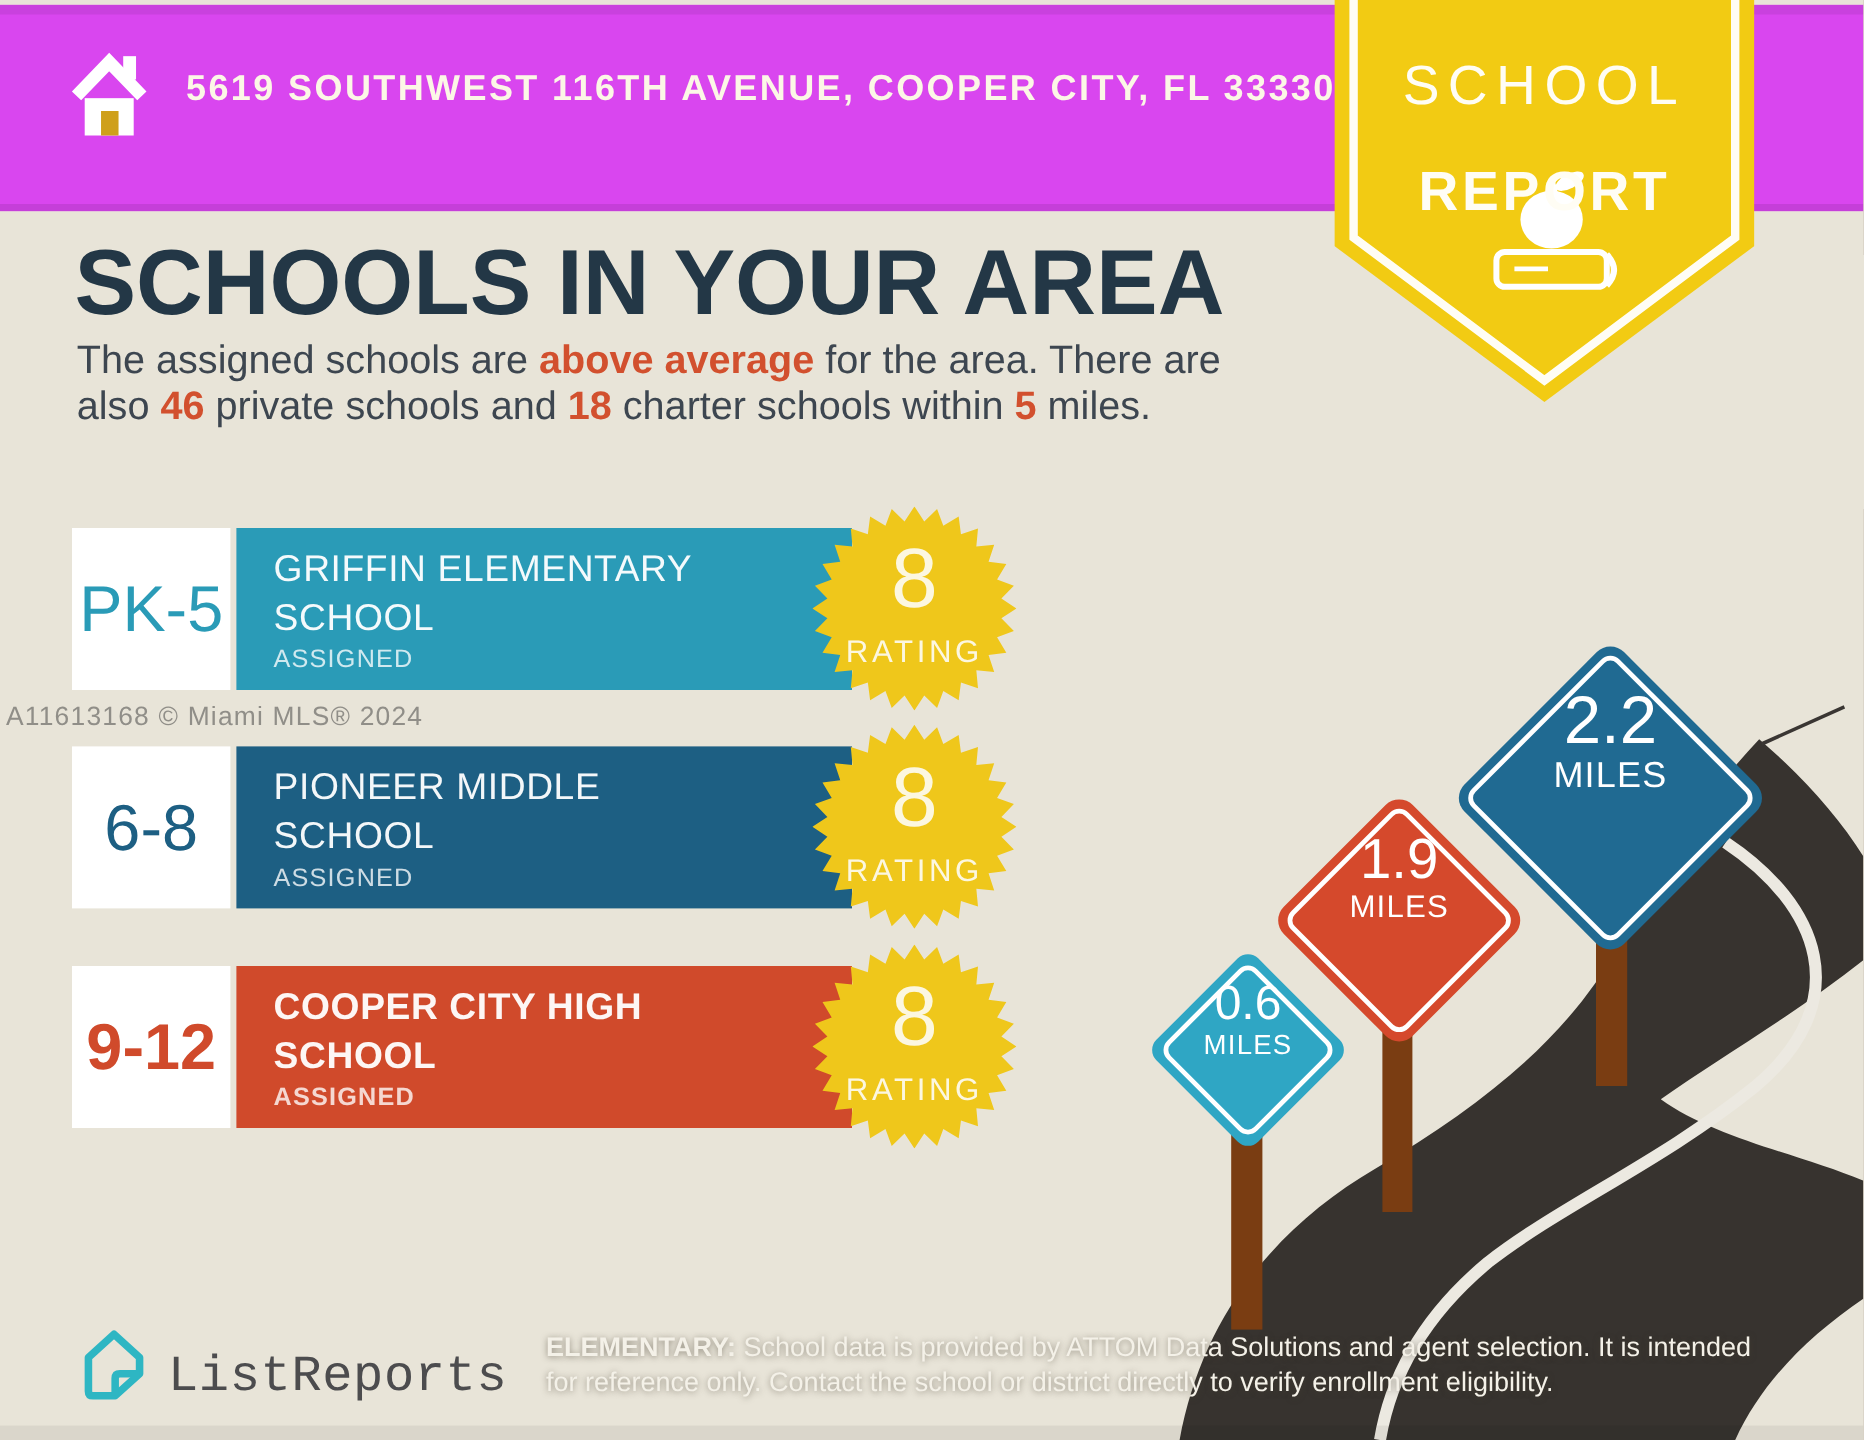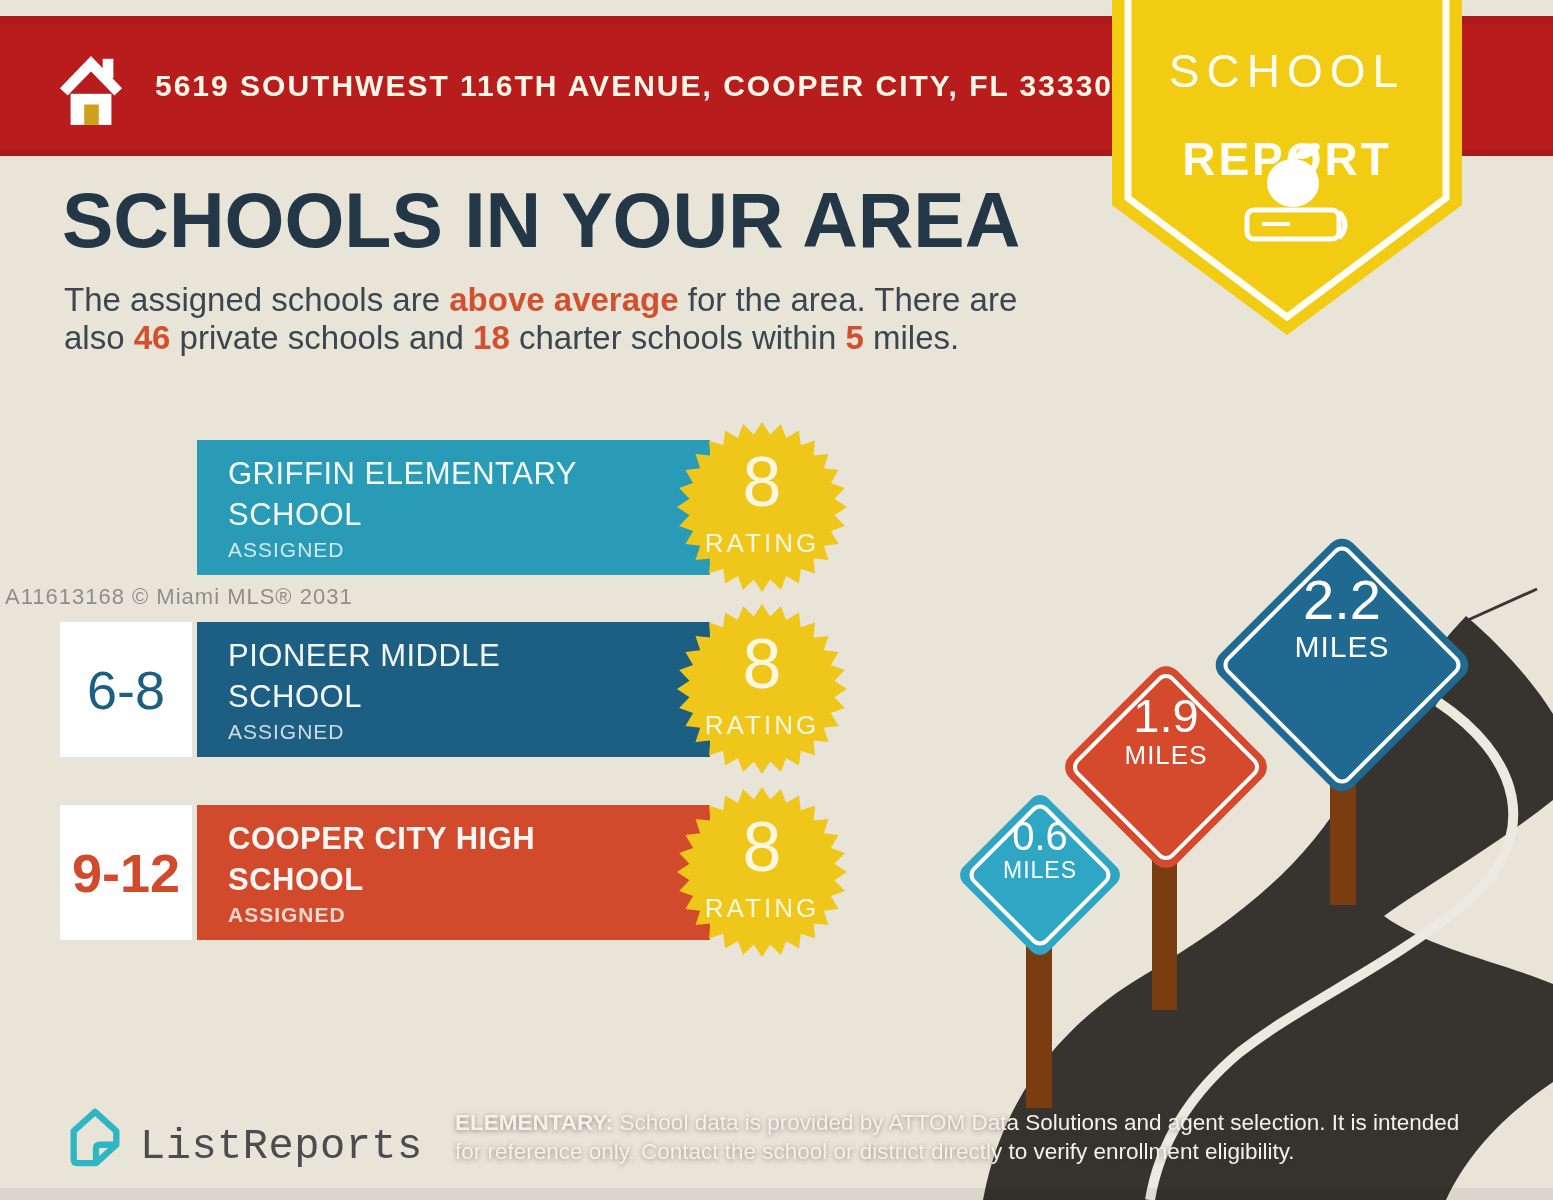--- a/index.html
+++ b/index.html
@@ -3,40 +3,40 @@
 <meta charset="utf-8">
 <style>
   html,body { margin:0; padding:0; background:#cfcabd; }
   .canvas {
     position:relative; width:1553px; height:1200px;
     background:#E8E4D8; overflow:hidden;
     font-family:"Liberation Sans", sans-serif;
   }
   
   .topbar {
-    position:absolute; left:0; top:16px; width:1553px; height:140px;
-    background:#b91c1c;
+    position:absolute; left:0; top:4px; width:1553px; height:172px;
+    background:#d946ef;
     box-shadow: inset 0 8px 0 rgba(0,0,0,0.07), inset 0 -6px 0 rgba(0,0,0,0.09);
   }
   .home-icon { position:absolute; left:56px; top:32px; }
   .address {
     position:absolute; left:155px; top:0; height:140px; display:flex; align-items:center;
     color:#FCF7E6; font-size:30px; font-weight:bold; letter-spacing:2px; white-space:nowrap;
   }
   
   .ribbon { position:absolute; left:1112px; top:0; width:350px; height:340px; }
   .ribbon svg { position:absolute; left:0; top:0; }
   .ribbon-line1, .ribbon-line2 {
     position:absolute; width:100%; text-align:center; color:#FFFDF4; white-space:nowrap;
   }
   .ribbon-line1 { top:44px; font-size:46px; font-weight:normal; letter-spacing:7px; }
   .ribbon-line2 { top:92px; font-size:46px; font-weight:bold; letter-spacing:3px;margin-top:40px; }
   
   .page-title {
-    position:absolute; left:62px; top:176px; margin:0;
+    position:absolute; left:62px; top:192px; margin:0;
     font-size:77px; font-weight:bold; color:#233746; letter-spacing:0px; white-space:nowrap;
   }
   .subtitle {
     position:absolute; left:64px; top:281px;
     font-size:33px; line-height:38px; color:#3D4650;
   }
   .subtitle .hl { color:#D2502E; font-weight:bold; }
   
   .watermark {
     position:absolute; left:5px; top:584px;
@@ -134,21 +134,21 @@
     <div class="ribbon-line1">SCHOOL</div>
     <div class="ribbon-line2">REPORT</div>
   </div>
 
   <h1 class="page-title">SCHOOLS IN YOUR AREA</h1>
   <div class="subtitle">
     <span>The assigned schools are </span><span class="hl">above average</span><span> for the area. There are</span><br>
     <span>also </span><span class="hl">46</span><span> private schools and </span><span class="hl">18</span><span> charter schools within </span><span class="hl">5</span><span> miles.</span>
   </div>
 
-  <div class="watermark">A11613168 © Miami MLS® 2031</div>
+  <div class="watermark">A11613168 © Miami MLS® 2024</div>
 
   <svg class="road-svg" width="1553" height="1200" viewBox="0 0 1553 1200">
     <path d="M1466,616
       C1500,645 1532,680 1553,714 L1553,800
       C1495,846 1432,882 1384,916
       C1428,948 1500,962 1553,984 L1553,1082
       C1506,1114 1468,1152 1446,1200 L983,1200
       C1002,1096 1064,1022 1146,974
       C1240,918 1306,864 1348,790
       C1382,727 1420,664 1466,616 Z" fill="#37332F"></path>
@@ -156,20 +156,23 @@
       C1516,754 1548,834 1462,906
       C1385,968 1300,1005 1240,1052
       C1192,1092 1160,1140 1150,1200" fill="none" stroke="#ECE9E1" stroke-width="10"></path>
     <line x1="1468" y1="620" x2="1537" y2="589" stroke="#3A3633" stroke-width="3"></line>
     <rect x="1026" y="930" width="26" height="178" fill="#7A3D12"></rect>
     <rect x="1152" y="845" width="25" height="165" fill="#7A3D12"></rect>
     <rect x="1330" y="760" width="26" height="145" fill="#7A3D12"></rect>
   </svg>
 
   <div class="school-row row-1" style="--row-color: #2A9BB7;">
+    <div class="grade-box">
+      <span class="grade-label">PK-5</span>
+    </div>
     <div class="row-bar">
       <div class="school-name"><span>GRIFFIN ELEMENTARY</span><br><span>SCHOOL</span></div>
       <div class="school-status">ASSIGNED</div>
     </div>
   </div>
   <div class="school-row row-2" style="--row-color: #1D5F83;">
     <div class="grade-box">
       <span class="grade-label">6-8</span>
     </div>
     <div class="row-bar">

